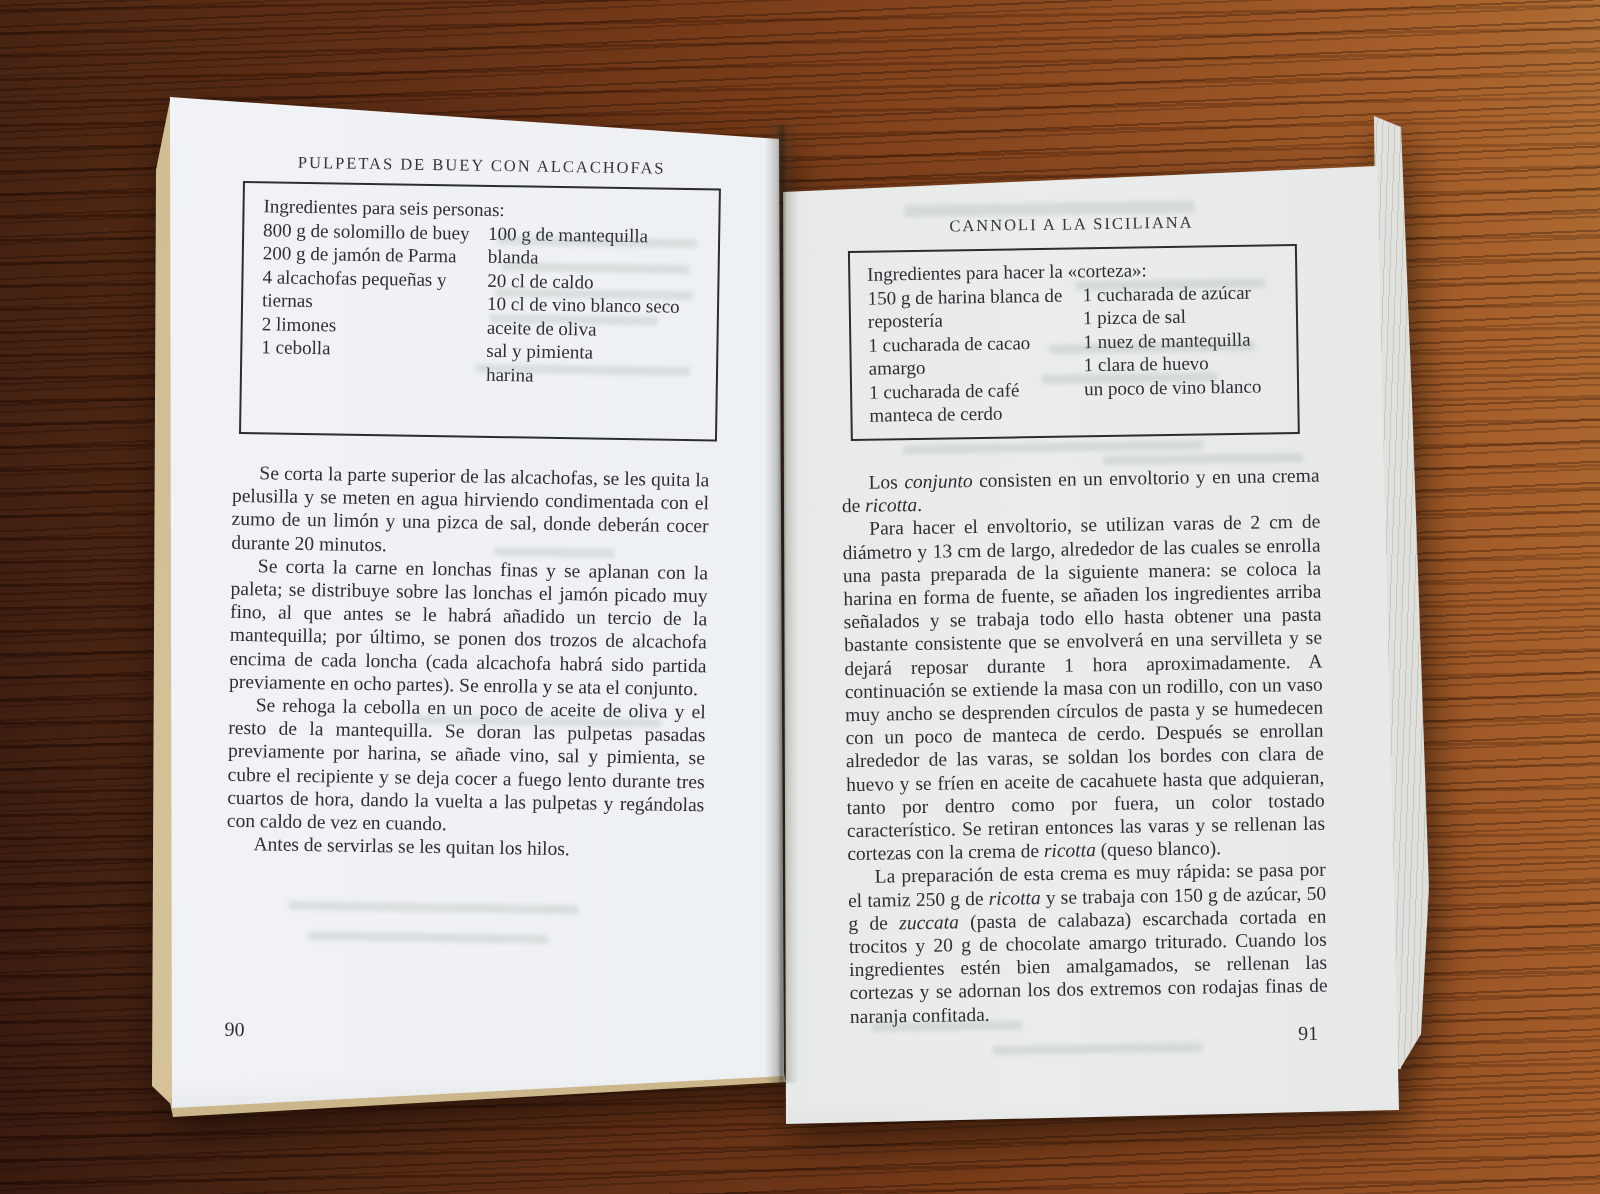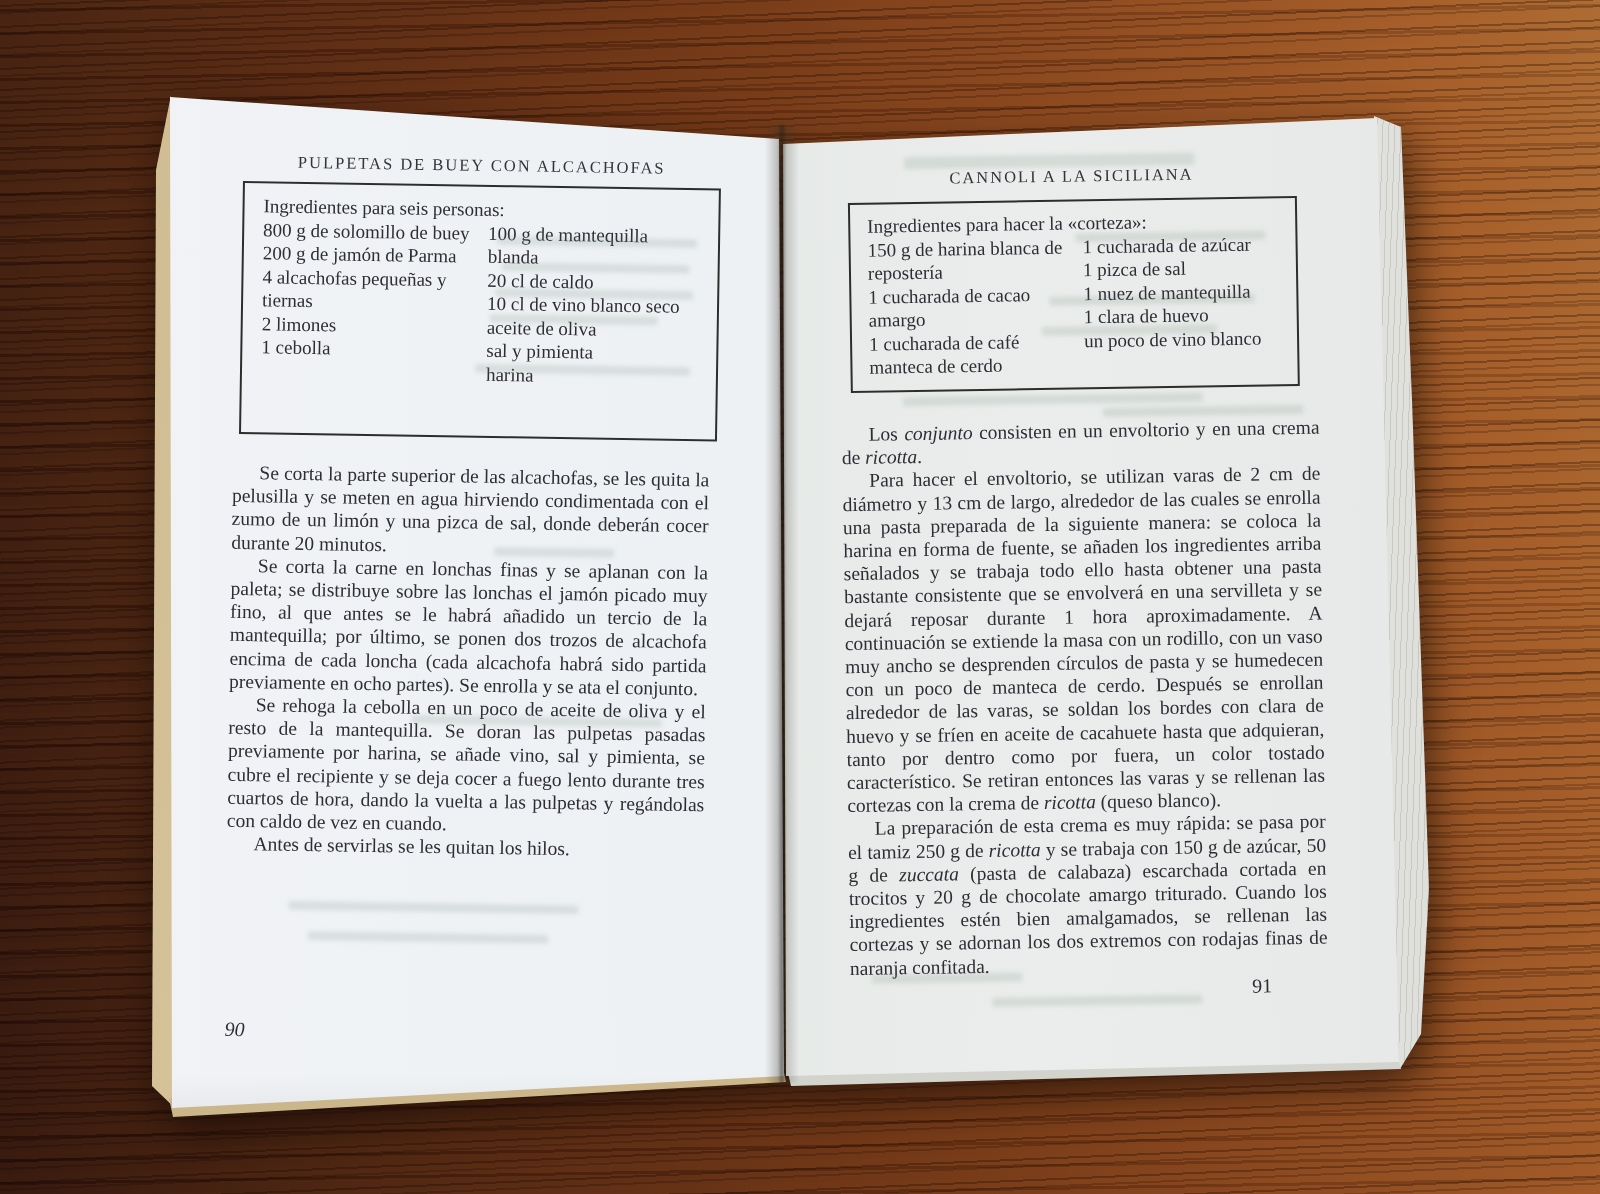--- a/index.html
+++ b/index.html
@@ -49,20 +49,21 @@
     clip-path:polygon(170px 97px,779px 139px,784px 1076px,172px 1108px);
     background:
       linear-gradient(to bottom, rgba(255,255,255,.25) 0 3%, rgba(0,0,0,0) 8% 90%, rgba(90,90,90,.18) 99%),
       linear-gradient(to right,#f1f3f6 0%,#eef1f4 45%,#e9edef 72%,#dde2e4 87%,#c3c9ca 95%,#9fa5a5 100%);
   }
   .page-right{
     clip-path:polygon(783px 144px,1377px 118px,1399px 1062px,786px 1076px);
     background:
       linear-gradient(to bottom, rgba(120,120,110,.14) 0 2%, rgba(0,0,0,0) 7% 92%, rgba(90,90,85,.15) 100%),
       linear-gradient(to right,#9ea39f 0%,#c2c7c3 3%,#d8dcd9 11%,#e4e8e5 33%,#eaedeb 65%,#e6e9e7 88%,#dfe3e0 100%);
+    margin-top: 48px;
   }
   .gutter{
     position:absolute;left:765px;top:125px;width:34px;height:958px;
     background:linear-gradient(to right,
       rgba(60,55,45,0) 0%, rgba(60,55,45,.28) 38%, rgba(35,32,26,.62) 50%,
       rgba(60,55,45,.22) 62%, rgba(60,55,45,0) 100%);
     filter:blur(1px);
   }
   
   .content{position:absolute;inset:0;color:#2e2d35;}
@@ -86,22 +87,22 @@
   .ibox-right .col1{width:203px;margin-right:12px;}
   .ibox-right .col2{width:199px;}
   .body-col{
     position:absolute;font-size:19.5px;line-height:23.2px;text-align:justify;
   }
   .body-left{left:237px;top:461px;width:477px;}
   .body-right{left:838px;top:423px;width:478px;}
   .body-col p{margin:0;text-indent:27px;}
   .it{font-style:italic;}
   .pagenum{position:absolute;font-size:20px;color:#2e2d35;}
-  .pn-left{left:238px;top:1018px;font-style:italic;}
-  .pn-right{left:1240px;top:981px;}
+  .pn-left{left:238px;top:1018px;}
+  .pn-right{left:1286px;top:981px;}
   
   .ghost{
     position:absolute;height:9px;border-radius:2px;
     background:rgba(108,130,114,.17);filter:blur(2.2px);
   }
 </style>
 </head>
 <body>
 
 <div class="stage">

